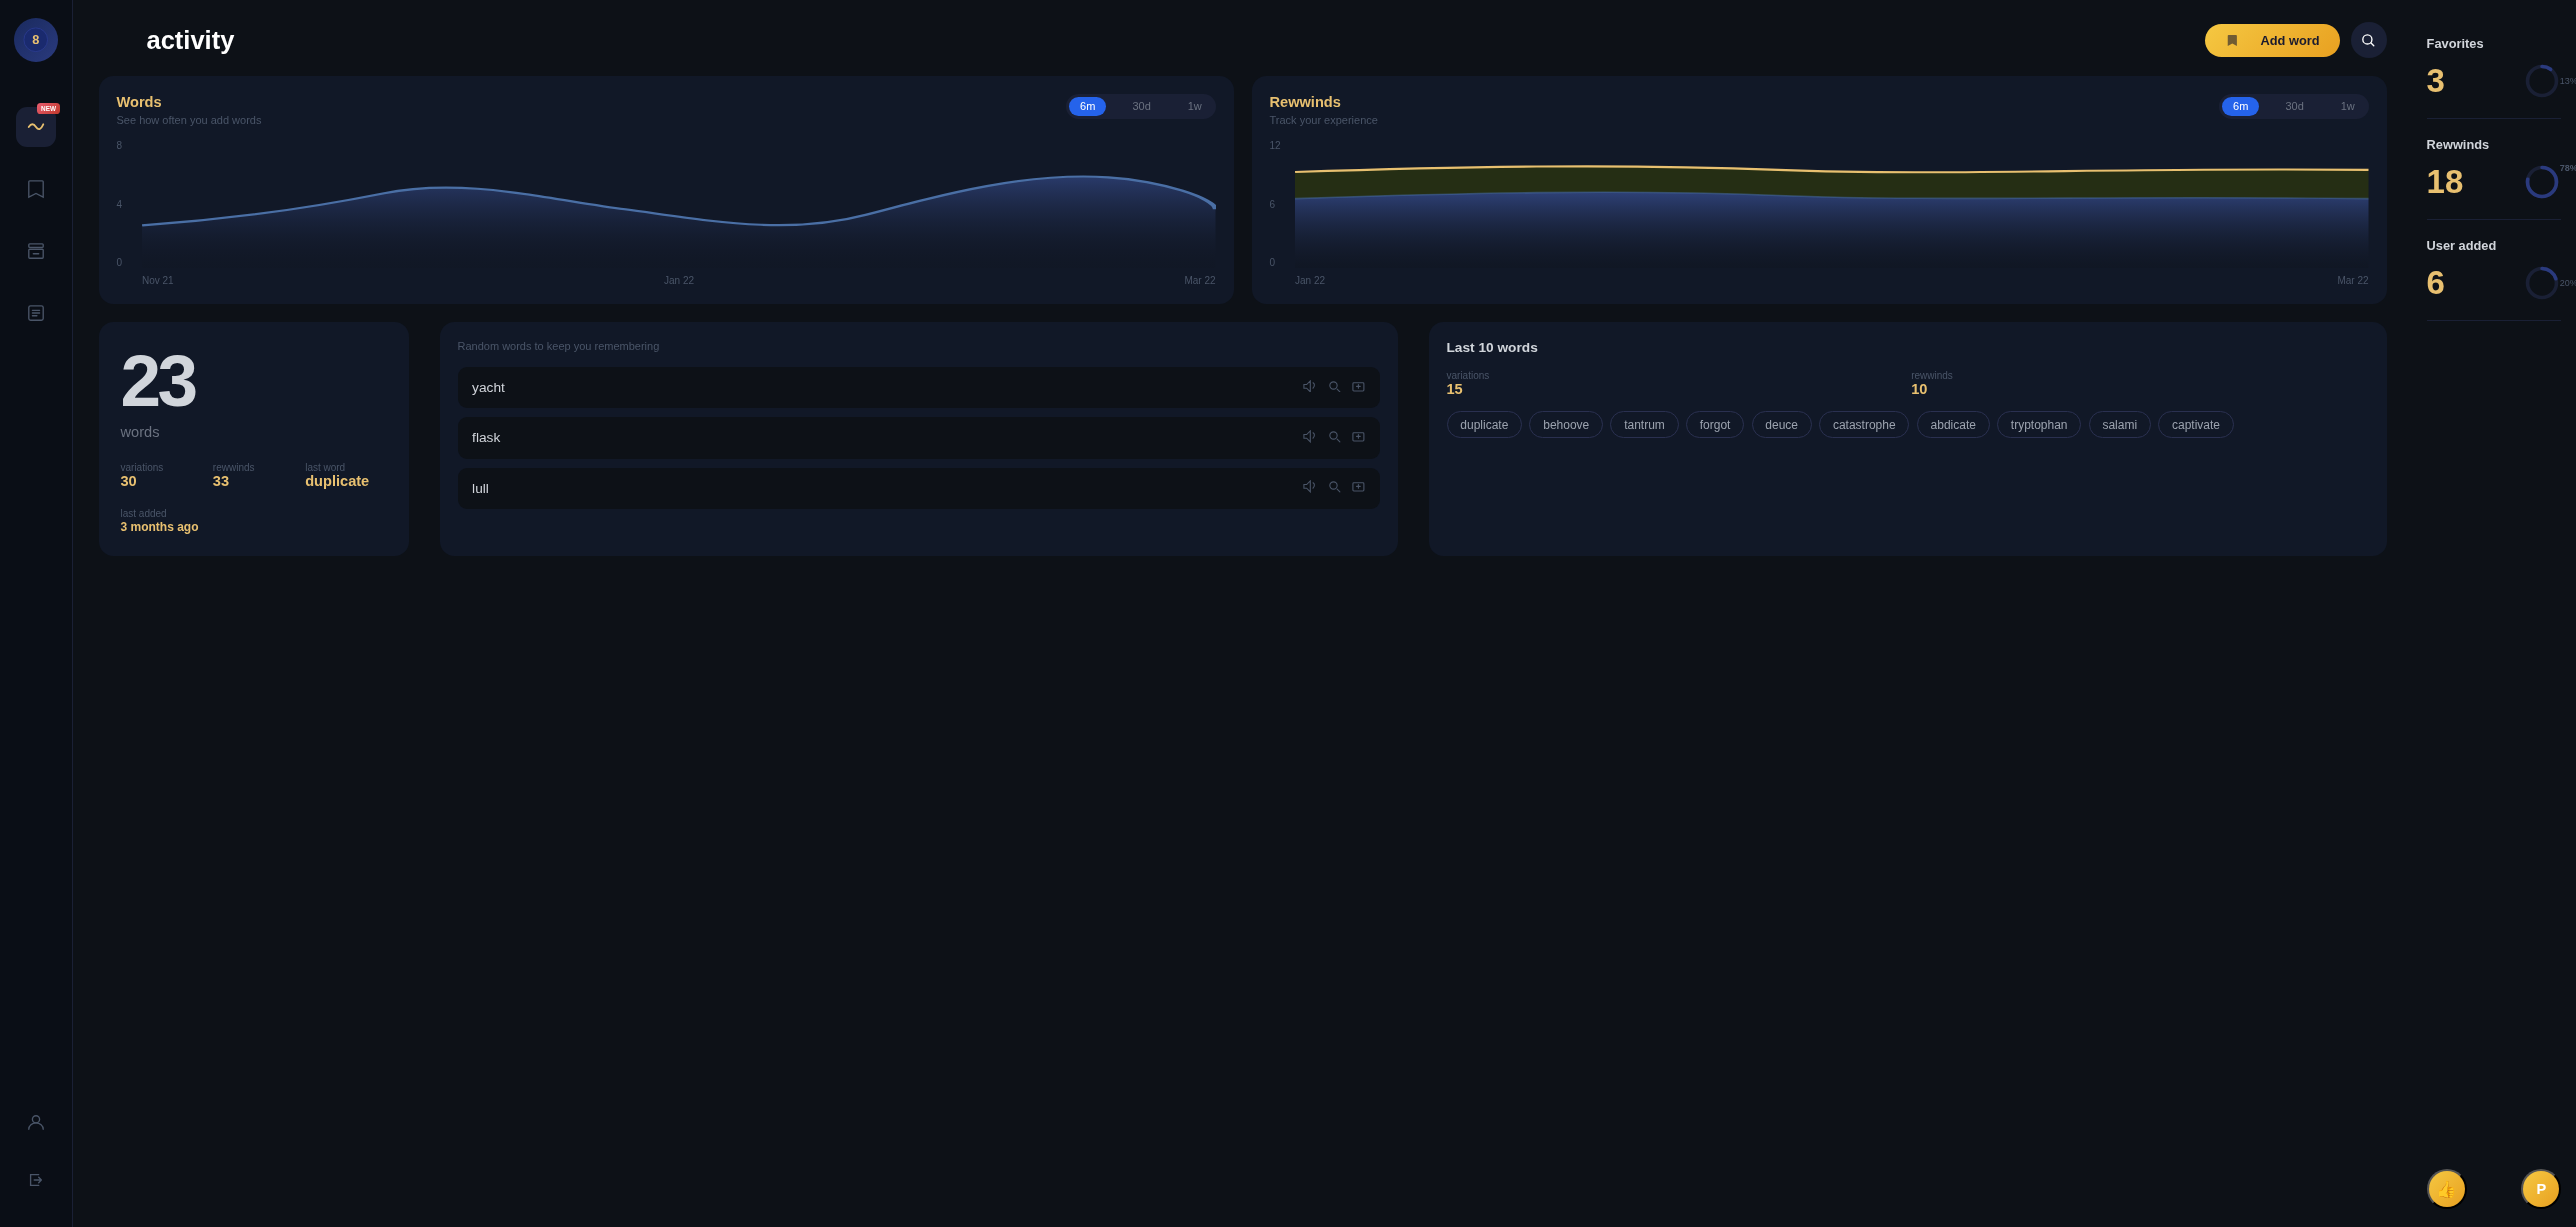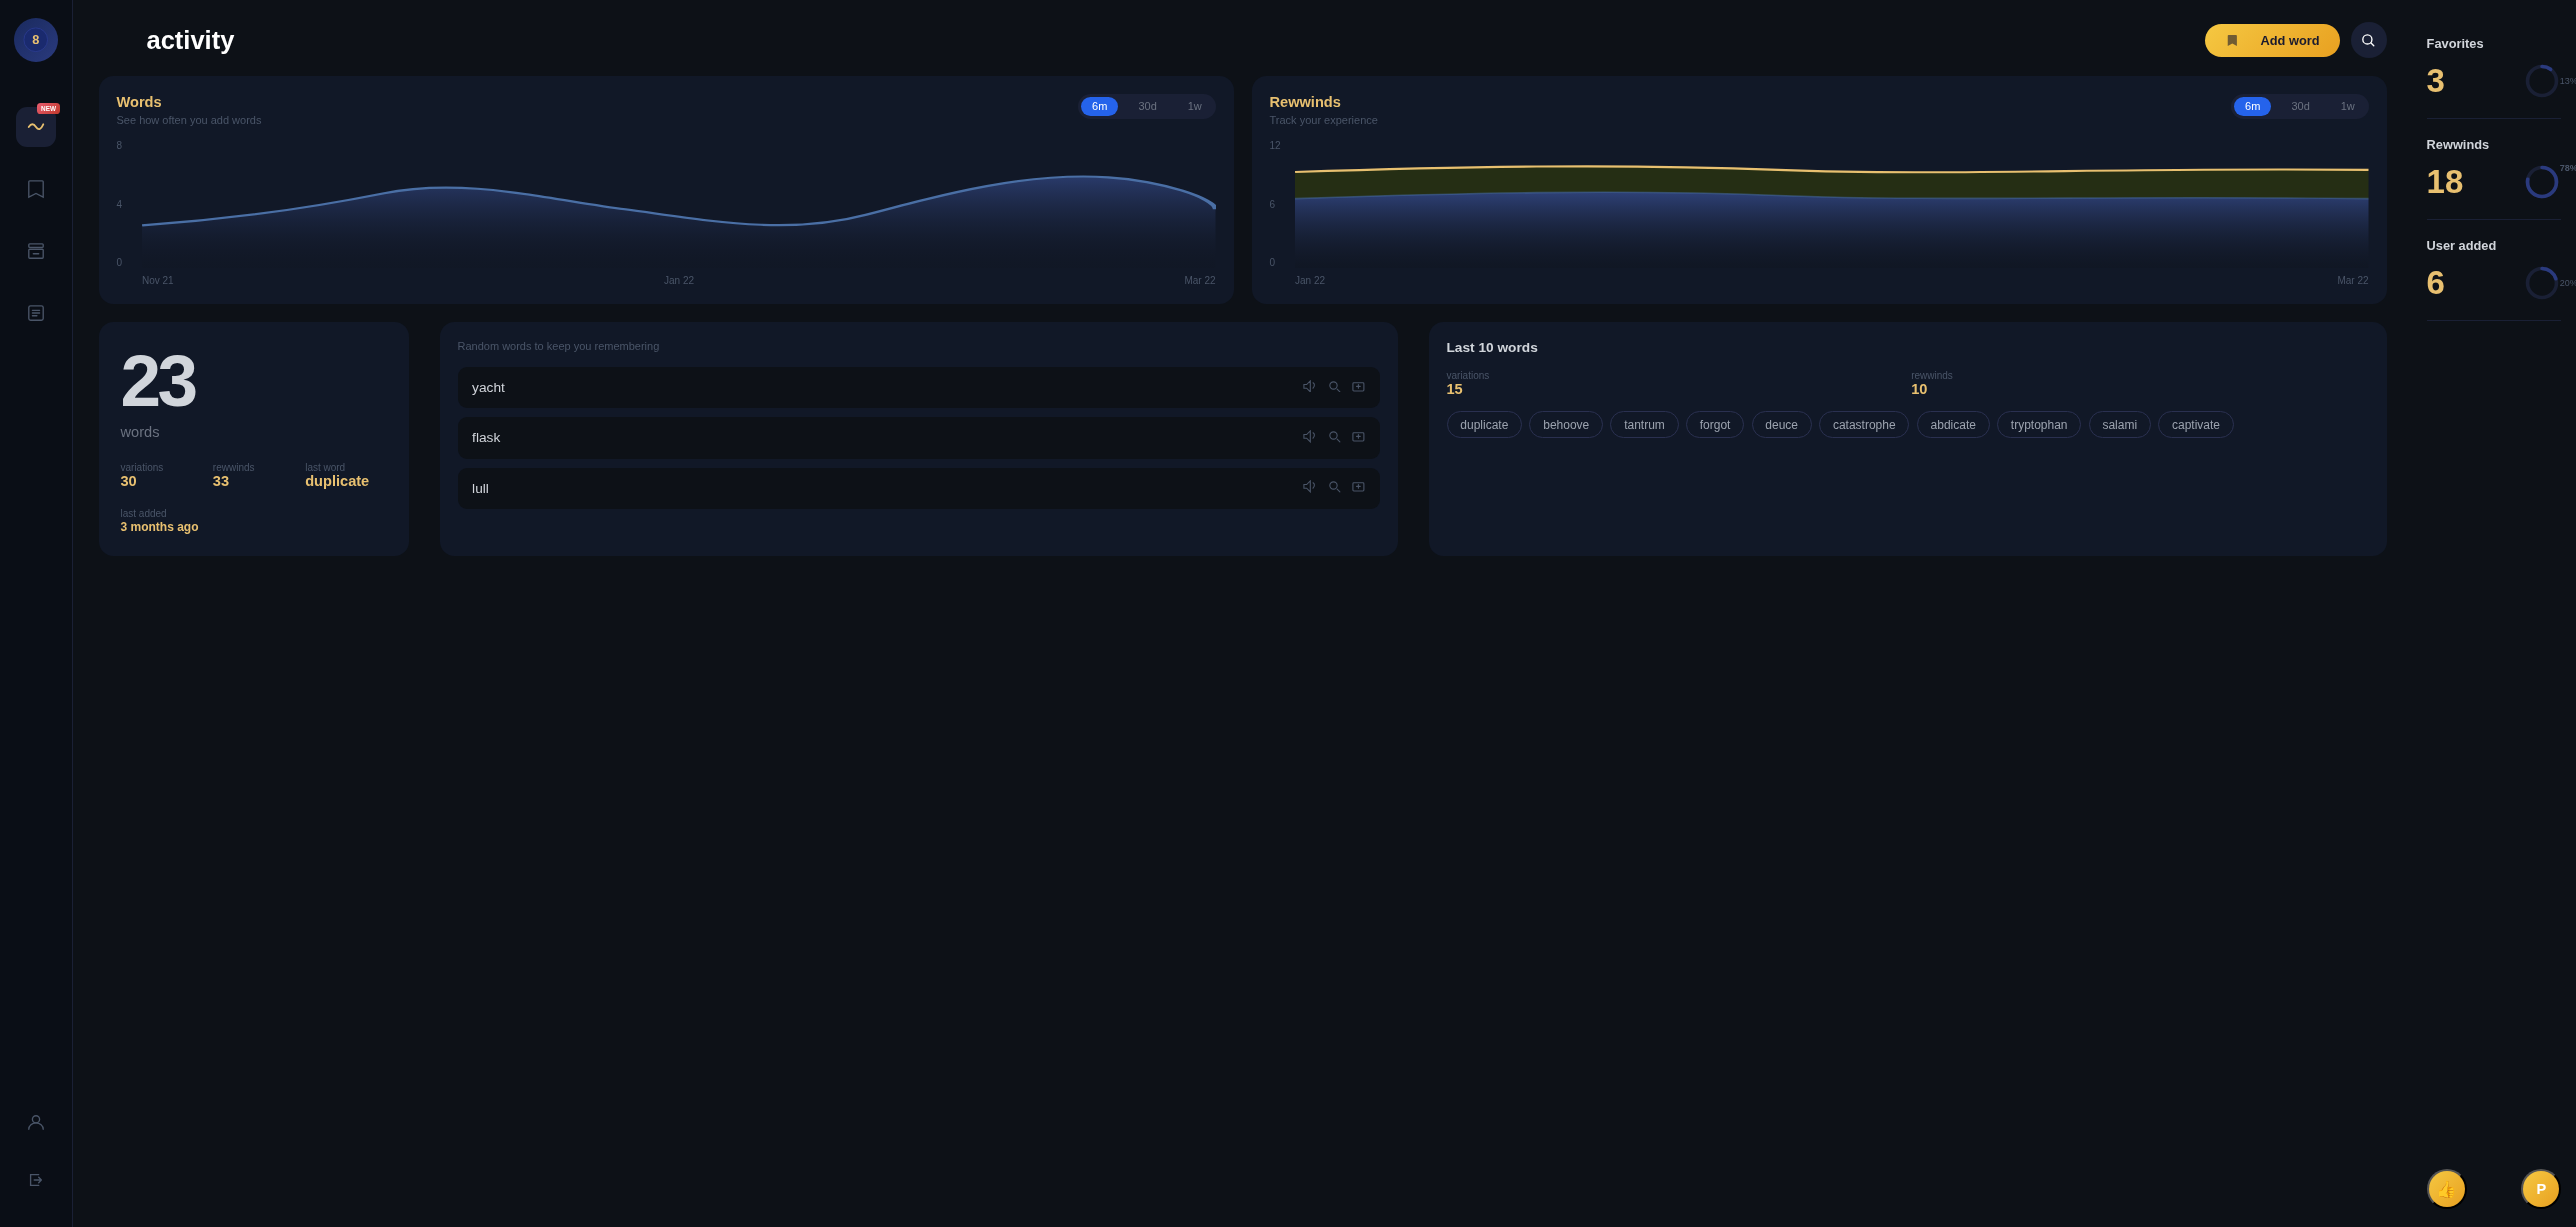--- a/index.html
+++ b/index.html
@@ -158,21 +158,21 @@
     .chart-subtitle {
       font-size: 11px;
       color: #4a5568;
       margin-top: 3.6px;
     }
     .time-filters {
       display: flex;
       background: #1a2035;
       border-radius: 18px;
       padding: 2.7px;
-      gap: 9px;
+      gap: 15px;
     }
     .time-filter {
       padding: 3.6px 11px;
       border-radius: 14.6px;
       font-size: 11px;
       cursor: pointer;
       color: #6b7280;
       border: none;
       background: transparent;
     }

